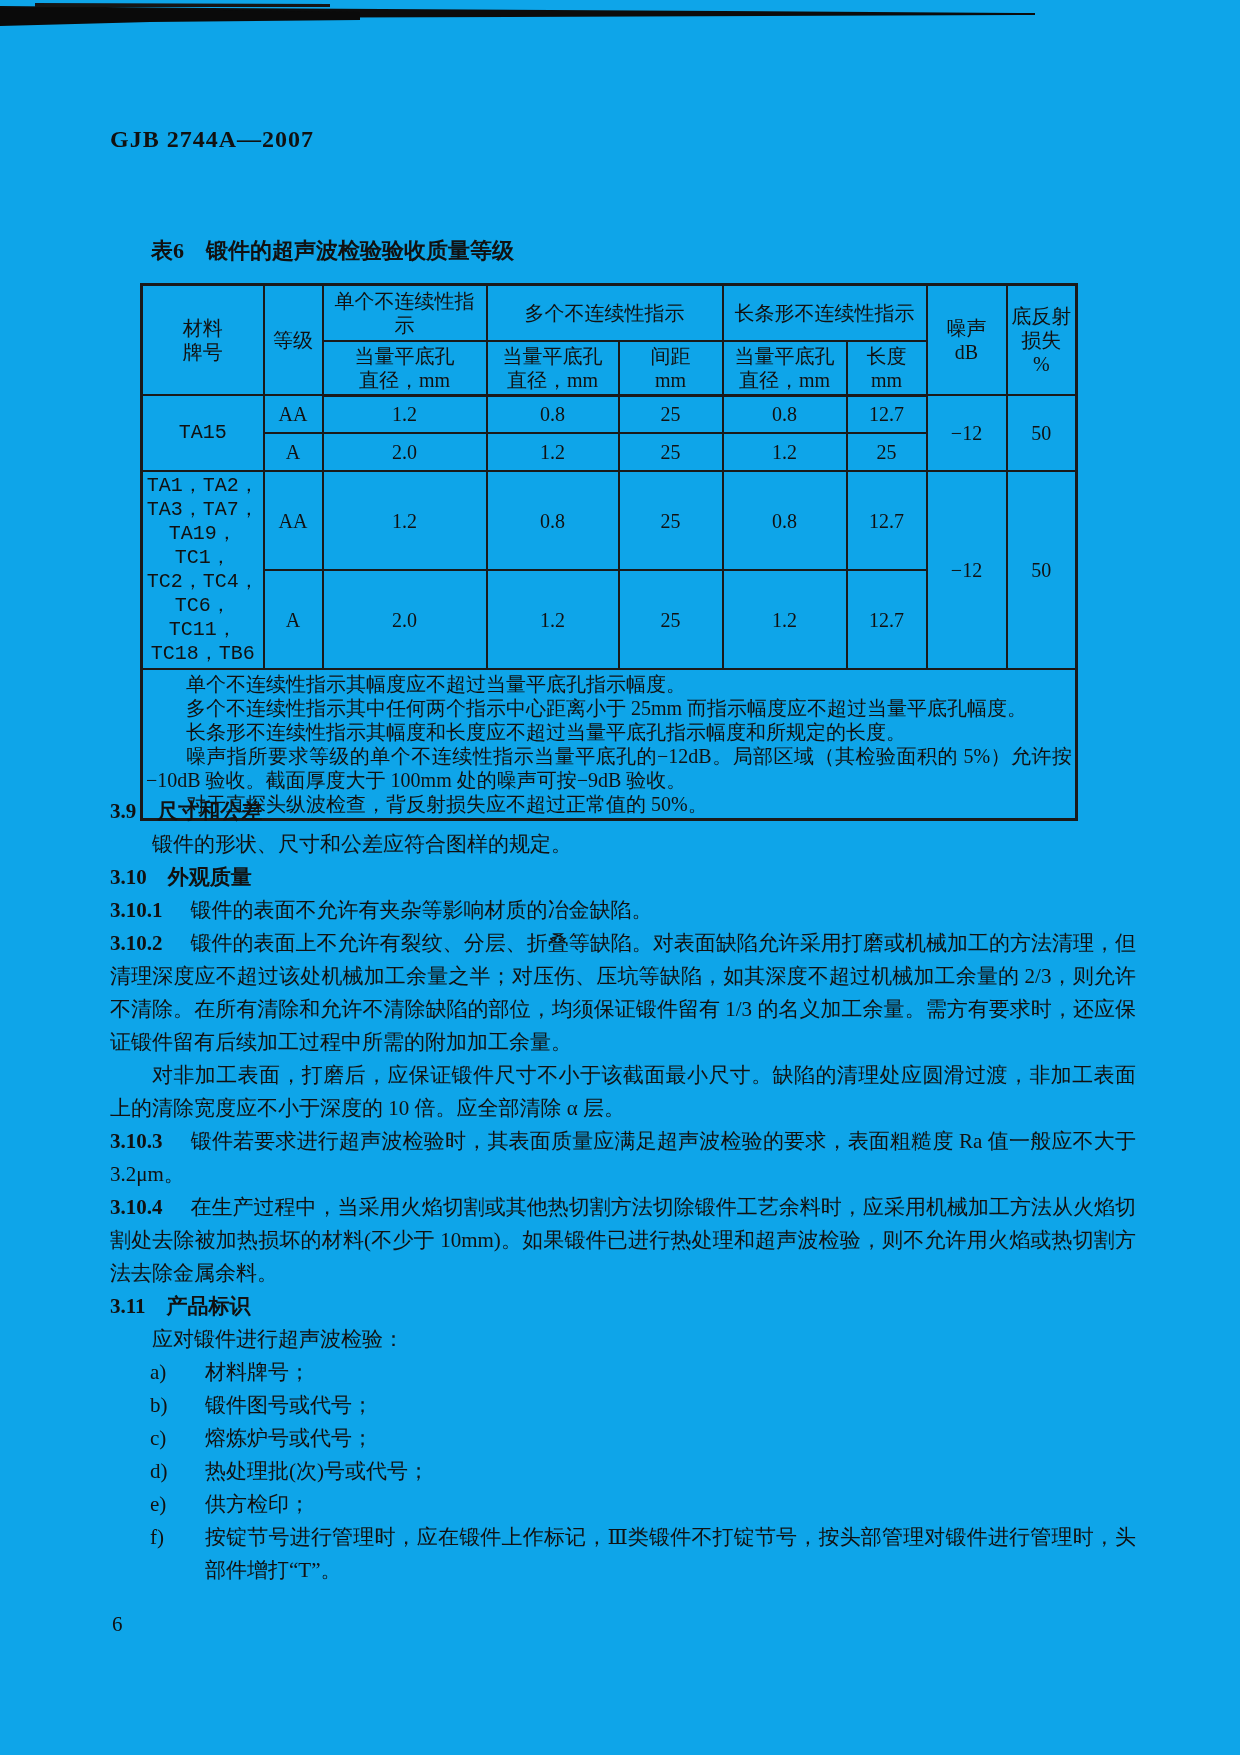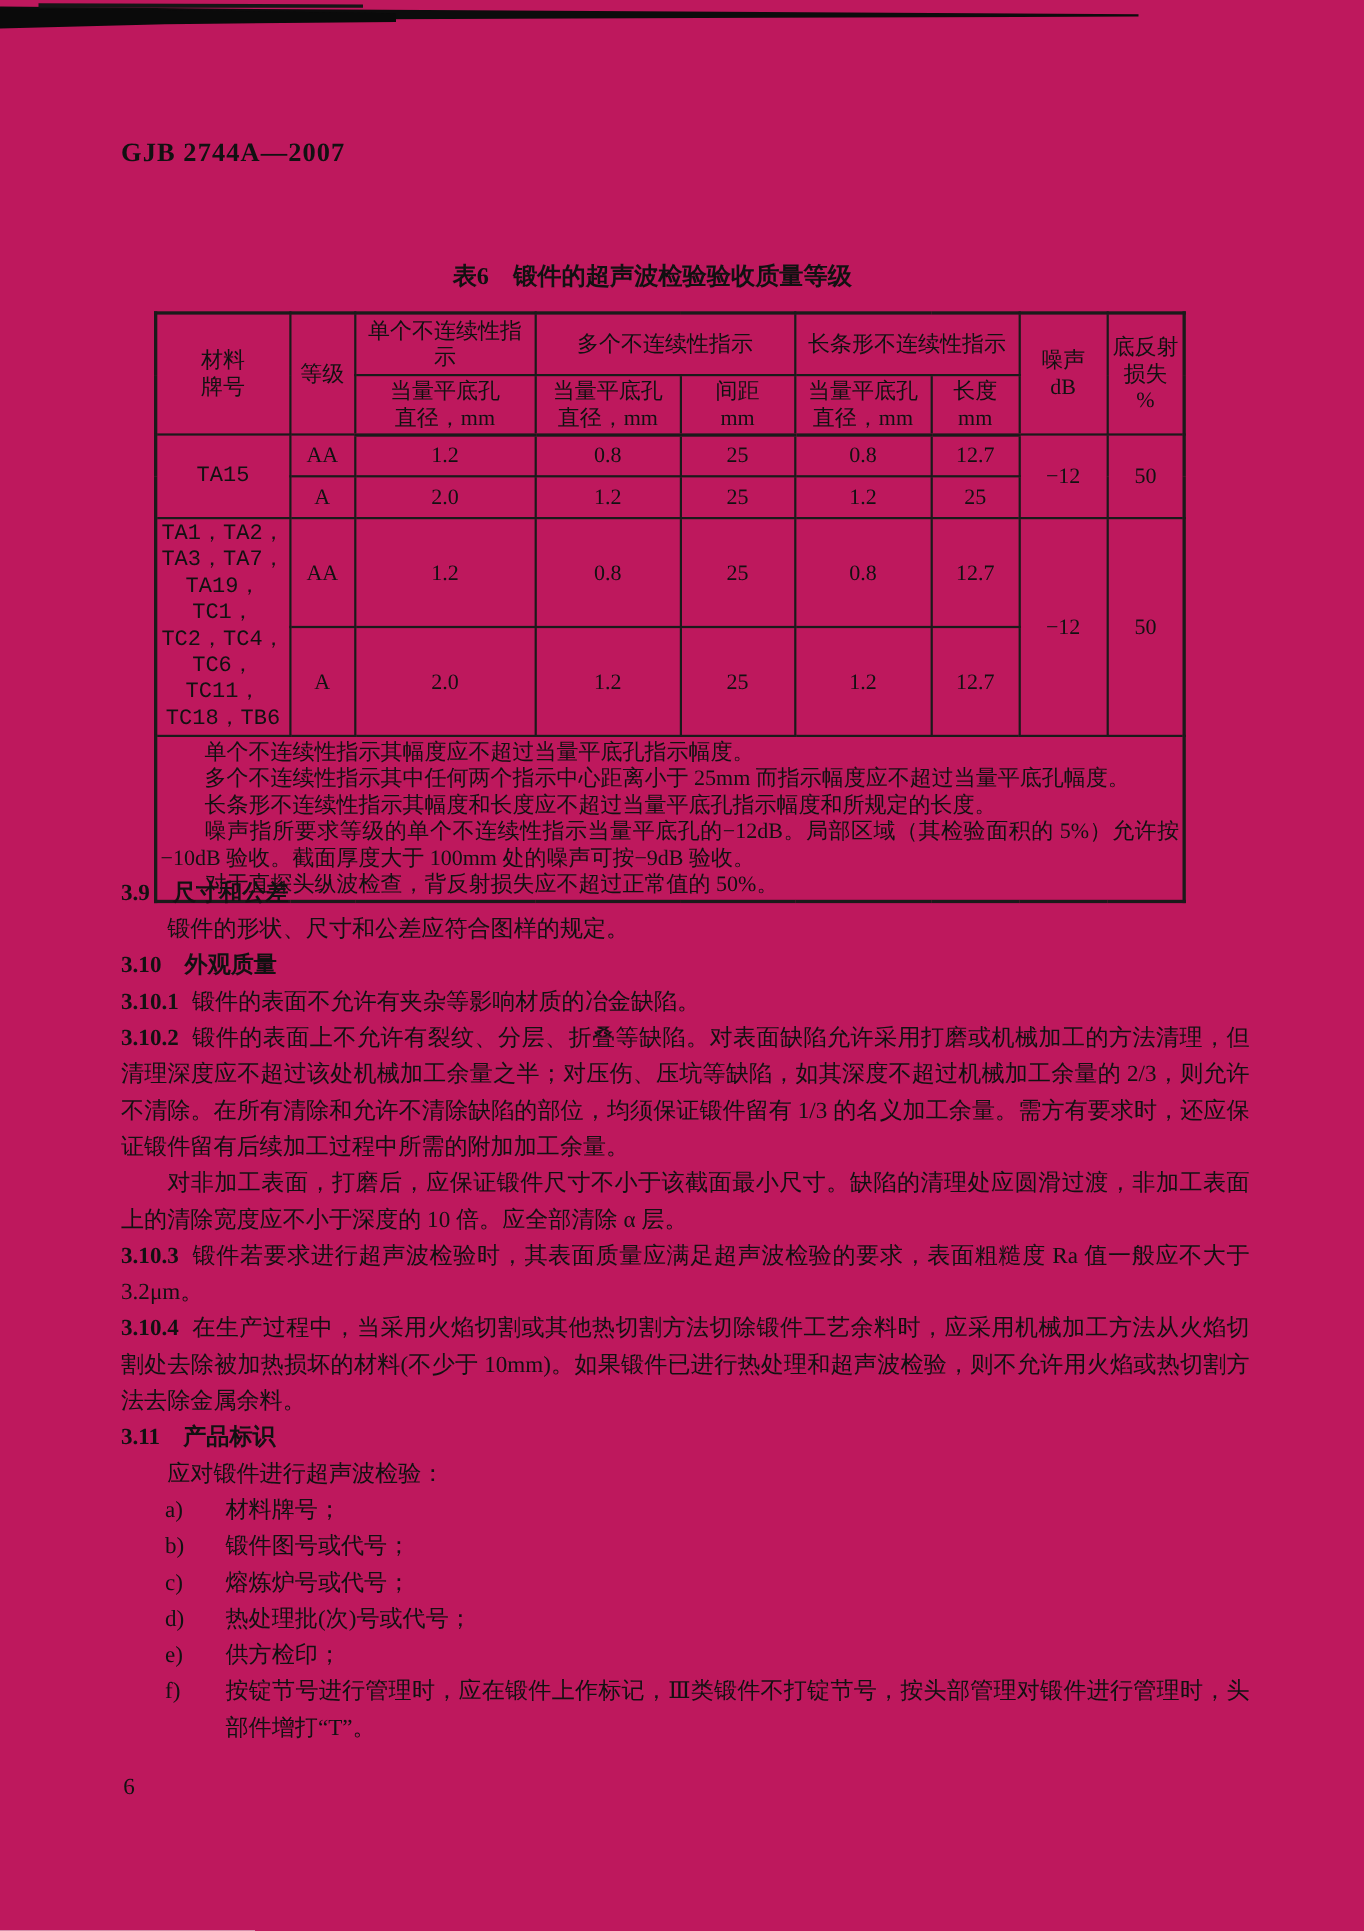--- a/index.html
+++ b/index.html
@@ -1,37 +1,37 @@
 <!DOCTYPE html>
 <html><head>
 <meta charset="utf-8">
 <style>
   * { margin:0; padding:0; box-sizing:border-box; }
   html,body { background:#e8e8e8; }
   .page {
     position:relative;
     width:1240px; height:1755px;
-    background:#be185d;
+    background:#0ea5e9;
     color:#111;
     font-family:"Liberation Serif","DejaVu Serif",serif;
     overflow:hidden;
   }
   .scan-artifact { position:absolute; top:0; left:0; }
   .doc-number {
     position:absolute; left:110px; top:126px;
     font-size:24px; font-weight:bold; letter-spacing:1px;
   }
   .intro {
     position:absolute; left:110px; top:168px; width:1026px;
     font-size:21px; line-height:35px;
     text-indent:2em; text-align:justify;
   }
   .table-title {
-    position:absolute; left:124px; top:236px; width:938px;
-    text-align:center; font-size:22px; font-weight:bold;
+    position:absolute; left:151px; top:236px; width:938px;
+    text-align:left; font-size:22px; font-weight:bold;
   }
   table.t6 {
     position:absolute; left:140px; top:283px; width:938px;
     border-collapse:collapse; table-layout:fixed;
     font-size:20px;
   }
   table.t6, table.t6 td { border:2px solid #1a1a1a; }
   table.t6 { border-width:3px; }
   table.t6 td {
     text-align:center; vertical-align:middle;
@@ -51,21 +51,21 @@
     text-indent:2em; text-align:justify;
     font-size:20px; line-height:24px;
   }
   .content {
     position:absolute; left:110px; top:795px; width:1026px;
     font-size:21px; line-height:33px;
   }
   .content p { margin:0; }
   .heading { font-weight:bold; }
   .clause { text-align:justify; }
-  .cnum { font-weight:bold; margin-right:12px; }
+  .cnum { font-weight:bold; margin-right:28px; }
   .indent { text-indent:2em; text-align:justify; }
   .mark-list { list-style:none; }
   .mark-list li { position:relative; padding-left:95px; text-align:justify; }
   .li-label { position:absolute; left:40px; top:0; }
   .page-num {
     position:absolute; left:112px; top:1612px;
     font-size:21px;
   }
 </style>
 </head>

